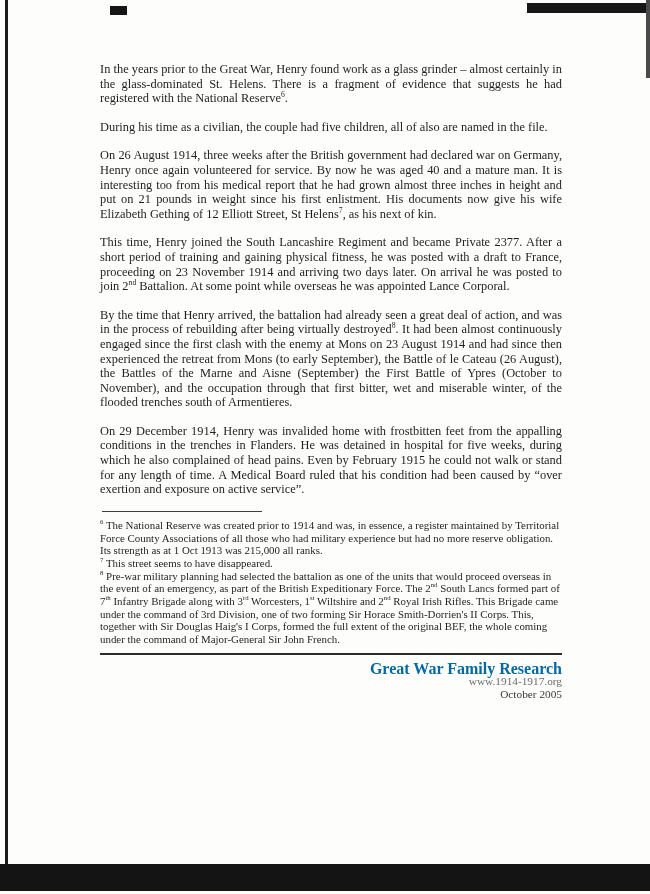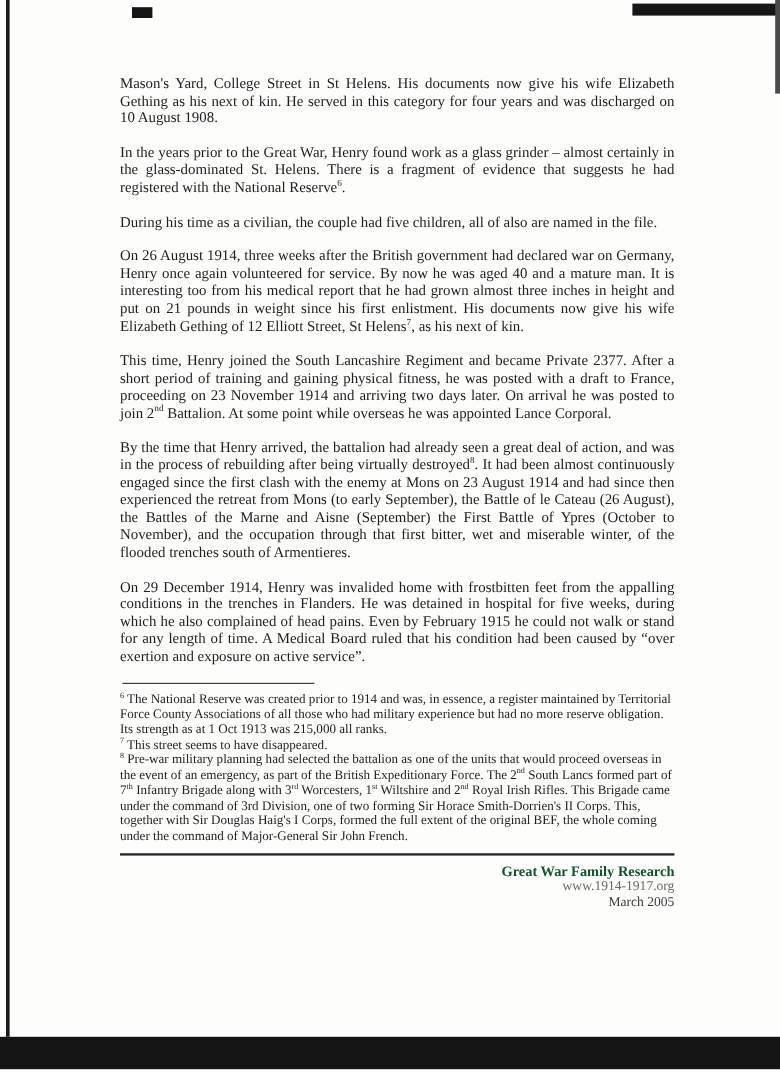--- a/index.html
+++ b/index.html
@@ -36,56 +36,55 @@
   }
   .footnotes { font-size:10.9px; line-height:12.7px; color:#1f1f1f; }
   .footnote  { margin:0; text-align:left; }
 
   .footer-sep {
     width:100%; height:0;
     border-top:2px solid #2b2b2b;
     margin:7px 0 7px 0;
   }
   .footer { text-align:right; }
-  .footer-org  { font-size:12px;   line-height:13.5px; font-weight:bold; color:#14532d; }
+  .footer-org  { font-size:16px;   line-height:13.5px; font-weight:bold; color:#0369a1; }
   .footer-url  { font-size:11.3px; line-height:12.6px; color:#6a6a6a; }
   .footer-date { font-size:11.3px; line-height:12.6px; color:#3a3a3a; }
   .footer-page { font-size:11px;   line-height:12.6px; color:#ccd0cc; }
 </style>
 </head>
 <body>
 
 <div class="page">
 
   <div class="artifact a-top-left"></div>
   <div class="artifact a-top-right"></div>
   <div class="artifact a-right-edge"></div>
   <div class="artifact a-left-edge"></div>
   <div class="artifact a-bottom-bar"></div>
 
   <div class="content">
 
-    <p class="para">Mason's Yard, College Street in St Helens. His documents now give his wife Elizabeth Gething as his next of kin. He served in this category for four years and was discharged on 10 August 1908.</p>
     <p class="para">In the years prior to the Great War, Henry found work as a glass grinder – almost certainly in the glass-dominated St. Helens. There is a fragment of evidence that suggests he had registered with the National Reserve<sup>6</sup>.</p>
     <p class="para">During his time as a civilian, the couple had five children, all of also are named in the file.</p>
     <p class="para">On 26 August 1914, three weeks after the British government had declared war on Germany, Henry once again volunteered for service. By now he was aged 40 and a mature man. It is interesting too from his medical report that he had grown almost three inches in height and put on 21 pounds in weight since his first enlistment. His documents now give his wife Elizabeth Gething of 12 Elliott Street, St Helens<sup>7</sup>, as his next of kin.</p>
     <p class="para">This time, Henry joined the South Lancashire Regiment and became Private 2377. After a short period of training and gaining physical fitness, he was posted with a draft to France, proceeding on 23 November 1914 and arriving two days later. On arrival he was posted to join 2<sup>nd</sup> Battalion. At some point while overseas he was appointed Lance Corporal.</p>
     <p class="para">By the time that Henry arrived, the battalion had already seen a great deal of action, and was in the process of rebuilding after being virtually destroyed<sup>8</sup>. It had been almost continuously engaged since the first clash with the enemy at Mons on 23 August 1914 and had since then experienced the retreat from Mons (to early September), the Battle of le Cateau (26 August), the Battles of the Marne and Aisne (September) the First Battle of Ypres (October to November), and the occupation through that first bitter, wet and miserable winter, of the flooded trenches south of Armentieres.</p>
     <p class="para">On 29 December 1914, Henry was invalided home with frostbitten feet from the appalling conditions in the trenches in Flanders. He was detained in hospital for five weeks, during which he also complained of head pains. Even by February 1915 he could not walk or stand for any length of time. A Medical Board ruled that his condition had been caused by “over exertion and exposure on active service”.</p>
 
     <div class="footnote-sep"></div>
 
     <div class="footnotes">
       <p class="footnote"><sup>6</sup> The National Reserve was created prior to 1914 and was, in essence, a register maintained by Territorial Force County Associations of all those who had military experience but had no more reserve obligation. Its strength as at 1 Oct 1913 was 215,000 all ranks.</p>
       <p class="footnote"><sup>7</sup> This street seems to have disappeared.</p>
       <p class="footnote"><sup>8</sup> Pre-war military planning had selected the battalion as one of the units that would proceed overseas in the event of an emergency, as part of the British Expeditionary Force.  The 2<sup>nd</sup>  South Lancs formed part of 7<sup>th</sup> Infantry Brigade along with 3<sup>rd</sup> Worcesters, 1<sup>st</sup> Wiltshire and 2<sup>nd</sup> Royal Irish Rifles. This Brigade came under the command of 3rd Division, one of two forming Sir Horace Smith-Dorrien's II Corps. This, together with Sir Douglas Haig's I Corps, formed the full extent of the original BEF, the whole coming under the command of Major-General Sir John French.</p>
     </div>
 
     <div class="footer-sep"></div>
 
     <div class="footer">
       <div class="footer-org">Great War Family Research</div>
       <div class="footer-url">www.1914-1917.org</div>
-      <div class="footer-date">March 2005</div>
+      <div class="footer-date">October 2005</div>
     </div>
 
   </div>
 </div>
 
 </body></html>

